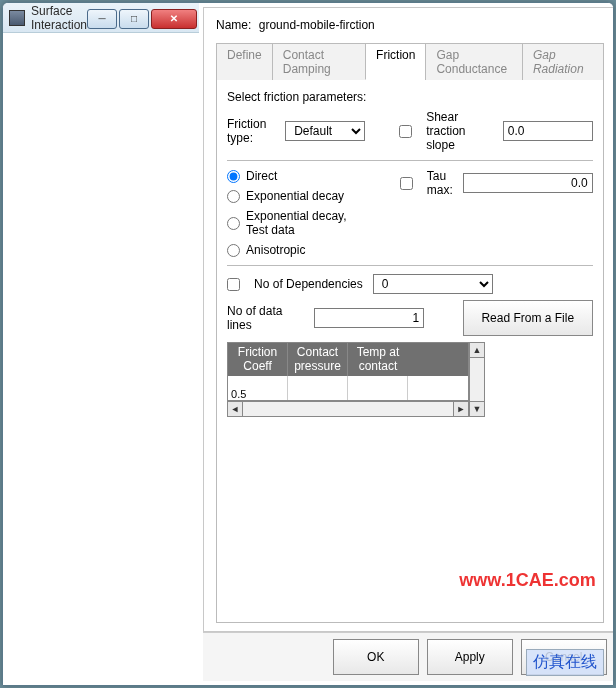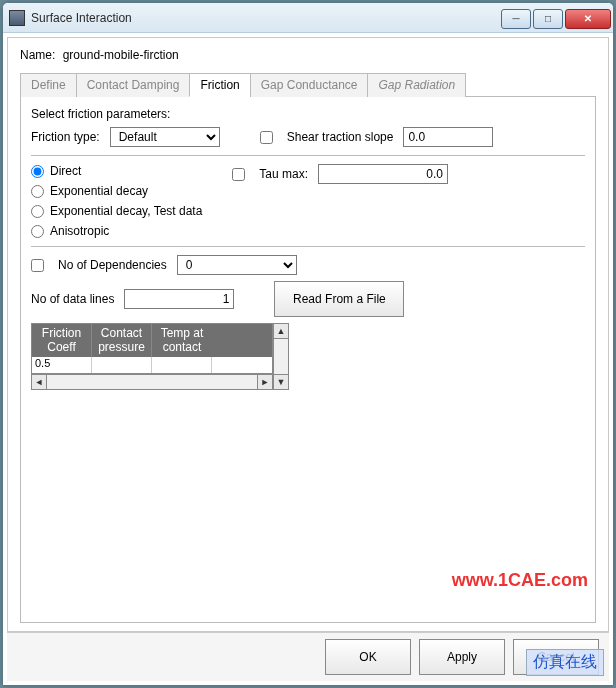--- a/index.html
+++ b/index.html
@@ -15,21 +15,21 @@
     justify-content: center;
   }
   .window {
     width: 612px;
     height: 684px;
     background: #ffffff;
     border: 1px solid #5a7a8a;
     border-radius: 6px 6px 0 0;
     box-shadow: 0 0 6px rgba(0,0,0,0.3);
     display: flex;
-    flex-direction: column;
+    flex-direction: row;
     overflow: hidden;
   }
   .titlebar {
     height: 30px;
     background: linear-gradient(#eaf3f9, #d9e7f2);
     border-bottom: 1px solid #b8cdd9;
     display: flex;
     align-items: center;
     padding: 0 0 0 6px;
   }
@@ -126,21 +126,21 @@
   .grid-wrap{display:flex;align-items:stretch;}
   .grid{
     border:1px solid #888;
     background:#fff;
     display:inline-block;
   }
   .gridhead{display:flex;background:#707070;color:#fff;}
   .gh{width:60px;text-align:center;padding:2px 4px;border-right:1px solid #888;line-height:1.2;min-height:32px;display:flex;align-items:center;justify-content:center;}
   .gh:last-child{border-right:none;}
   .gridrow{display:flex;background:#fff;}
-  .gc{width:60px;border-right:1px solid #ccc;height:16px;padding:0 3px;font-size:11px;}
+  .gc{width:60px;border-right:1px solid #ccc;height:16px;padding:12px 3px;font-size:11px;}
   .gc:last-child{border-right:none;}
   .vscroll-arrow,.hscroll-arrow{
     width:16px;height:16px;border:1px solid #888;
     background:#e8e8e8;display:flex;align-items:center;justify-content:center;
     font-size:9px;color:#333;
   }
   .footer{
     display:flex;justify-content:flex-end;gap:8px;
     padding:6px 10px;background:#f5f5f5;border-top:1px solid #ccc;
   }

